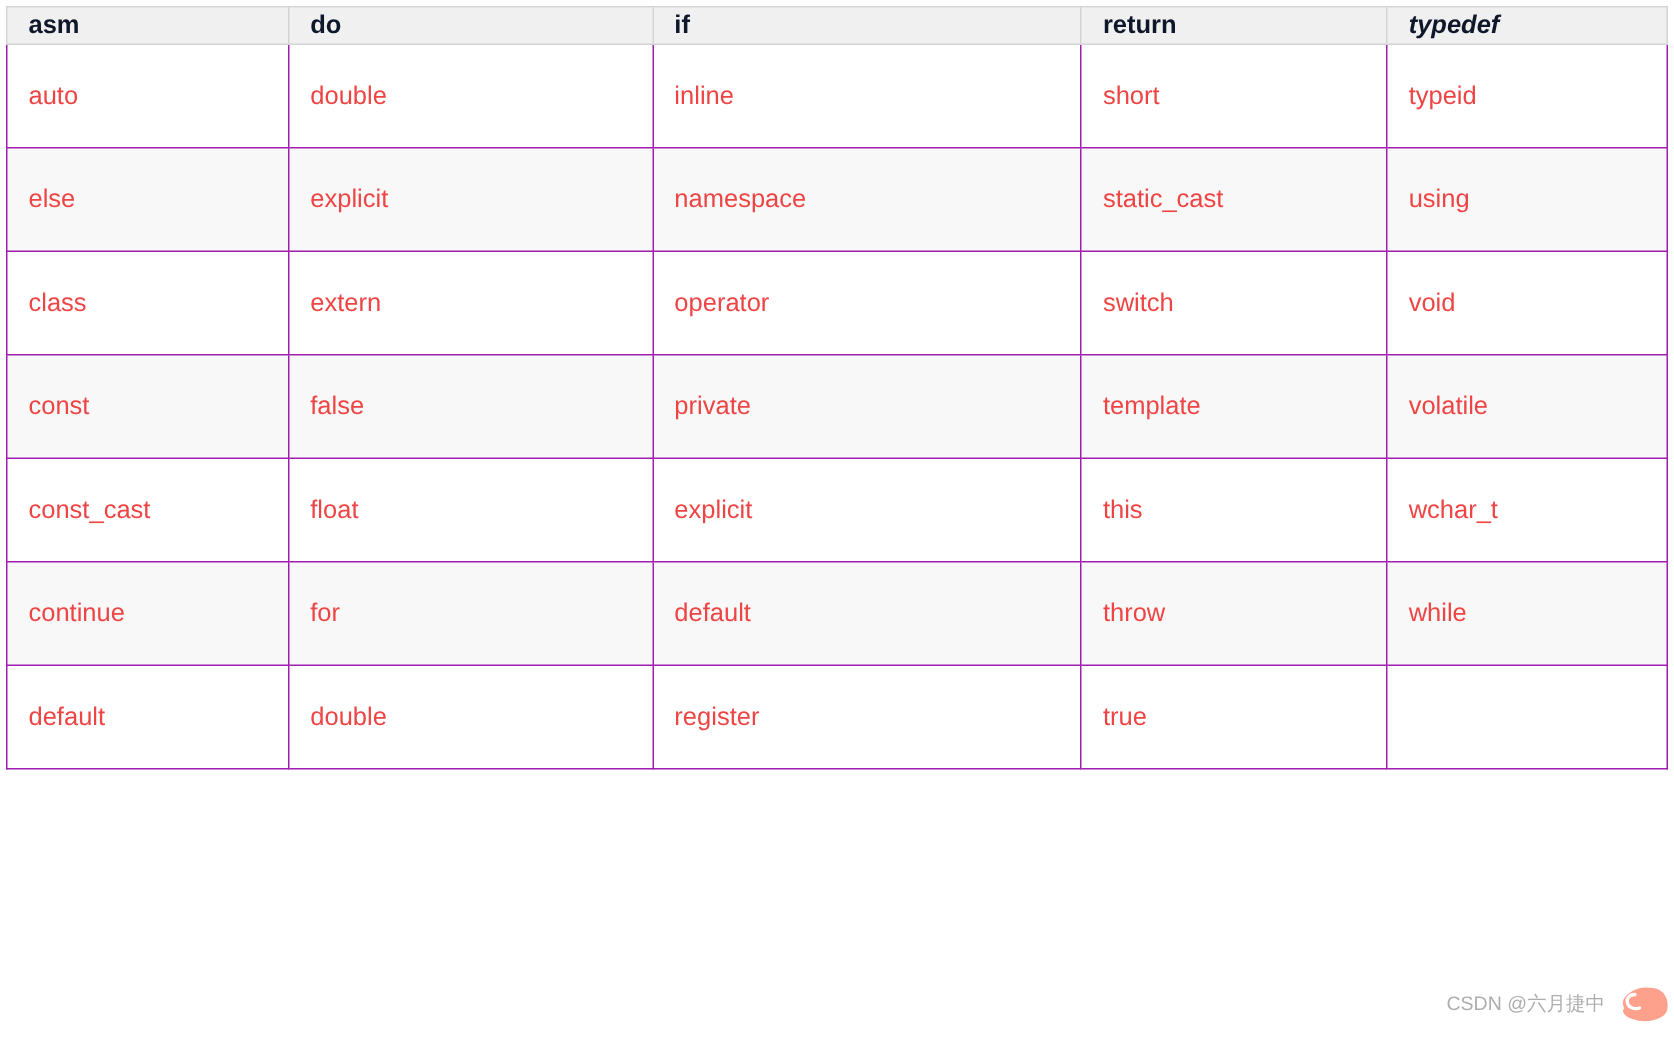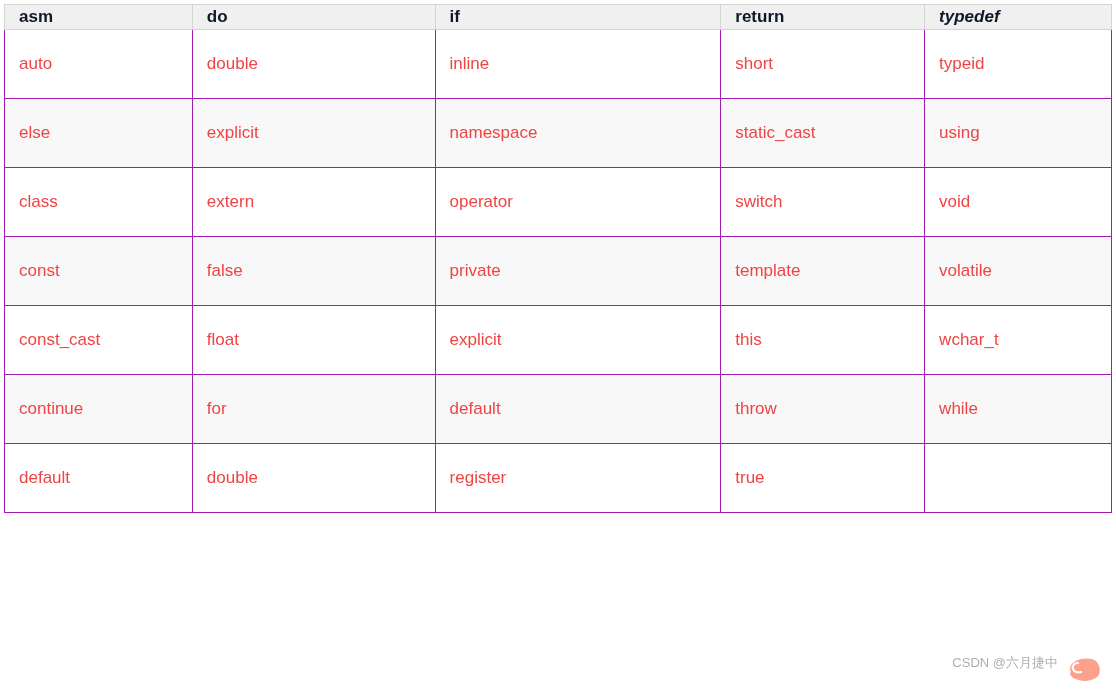--- a/index.html
+++ b/index.html
@@ -36,22 +36,23 @@
     }
     .col0 { width: 188px; }
     .col1 { width: 243px; }
     .col2 { width: 286px; }
     .col3 { width: 204px; }
     .col4 { width: 187px; font-style: italic; }
 
     .watermark {
       position: fixed;
       bottom: 14px;
-      right: 12px;
+      right: 0;
       display: flex;
+      align-items: center;
       gap: 6px;
       opacity: 0.55;
       font-size: 13px;
       color: #6b6b6b;
       pointer-events: none;
     }
     .watermark-logo {
       width: 40px;
       height: 30px;
       position: relative;

